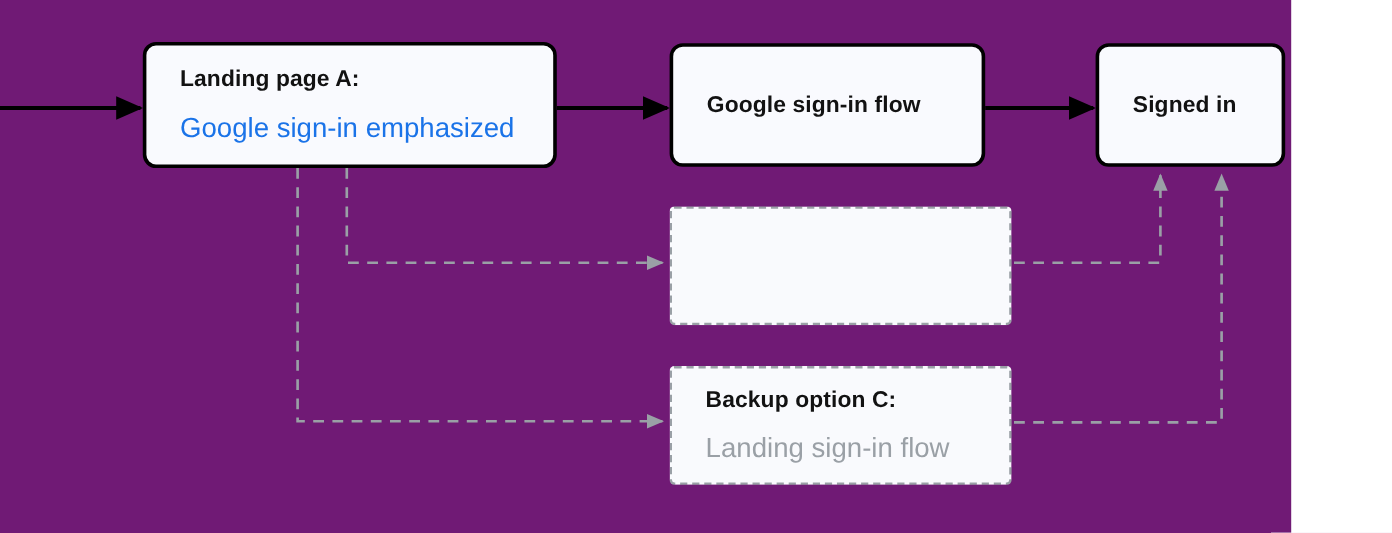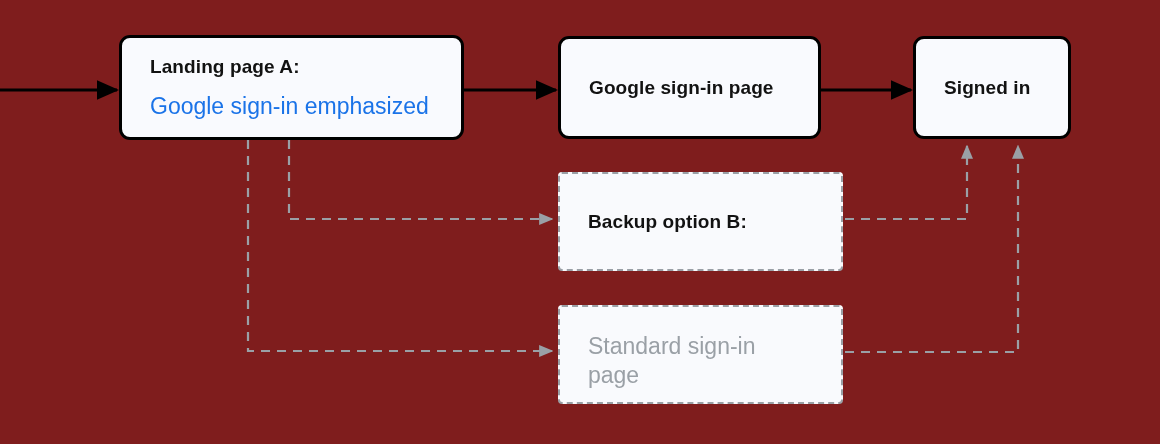--- a/index.html
+++ b/index.html
@@ -2,23 +2,23 @@
 <html><head>
 <meta charset="utf-8">
 <style>
   html, body {
     margin: 0;
     padding: 0;
     background: #ffffff;
   }
   #canvas {
     position: relative;
-    width: 1160px;
+    width: 1076px;
     height: 444px;
-    background: #7f1d1d;
+    background: #701a75;
     font-family: "Liberation Sans", sans-serif;
     overflow: hidden;
   }
   #wires {
     position: absolute;
     left: 0;
     top: 0;
     width: 1160px;
     height: 444px;
     pointer-events: none;
@@ -96,28 +96,28 @@
     <path d="M 845 219 L 967 219 L 967 146" fill="none" stroke="#9aa0a6" stroke-width="2.2" stroke-dasharray="9 7" marker-end="url(#arrow-gray)"></path>
     <path d="M 845 352 L 1018 352 L 1018 146" fill="none" stroke="#9aa0a6" stroke-width="2.2" stroke-dasharray="9 7" marker-end="url(#arrow-gray)"></path>
   </svg>
 
   <div class="node solid" id="node-landing">
     <div class="node-title">Landing page A:</div>
     <div class="node-sub accent">Google sign-in emphasized</div>
   </div>
 
   <div class="node solid single" id="node-google">
-    <div class="node-title">Google sign-in page</div>
+    <div class="node-title">Google sign-in flow</div>
   </div>
 
   <div class="node solid single" id="node-signed">
     <div class="node-title">Signed in</div>
   </div>
 
   <div class="node dashed" id="node-backup-b">
-    <div class="node-title">Backup option B:</div>
   </div>
 
   <div class="node dashed" id="node-backup-c">
-    <div class="node-sub muted">Standard sign-in page</div>
+    <div class="node-title">Backup option C:</div>
+    <div class="node-sub muted">Landing sign-in flow</div>
   </div>
 
 </div>
 
 </body></html>

